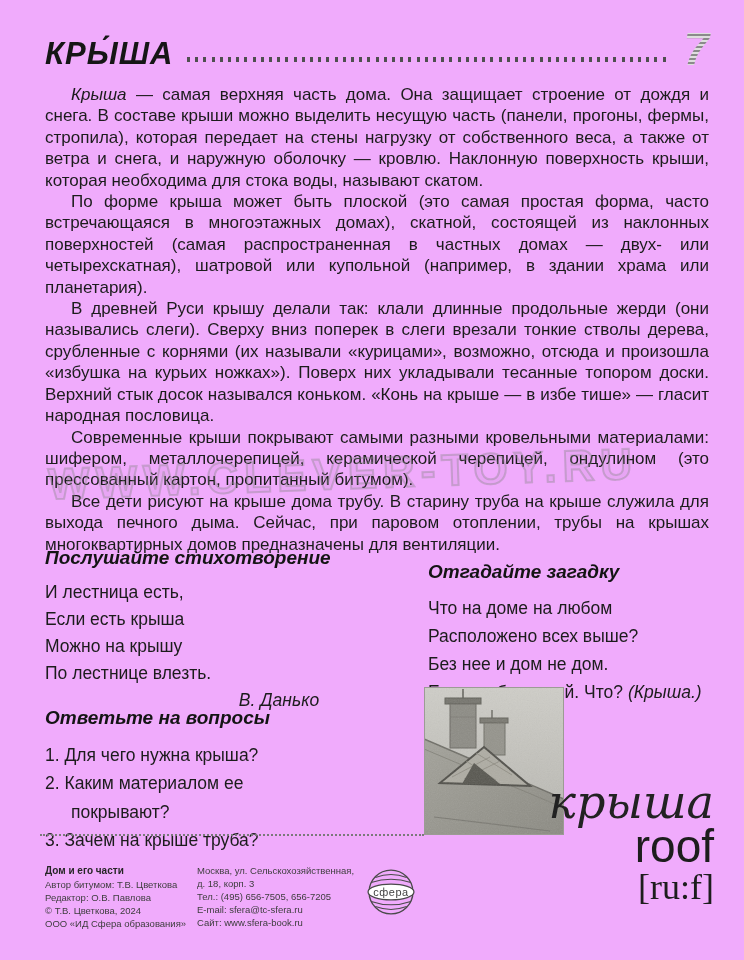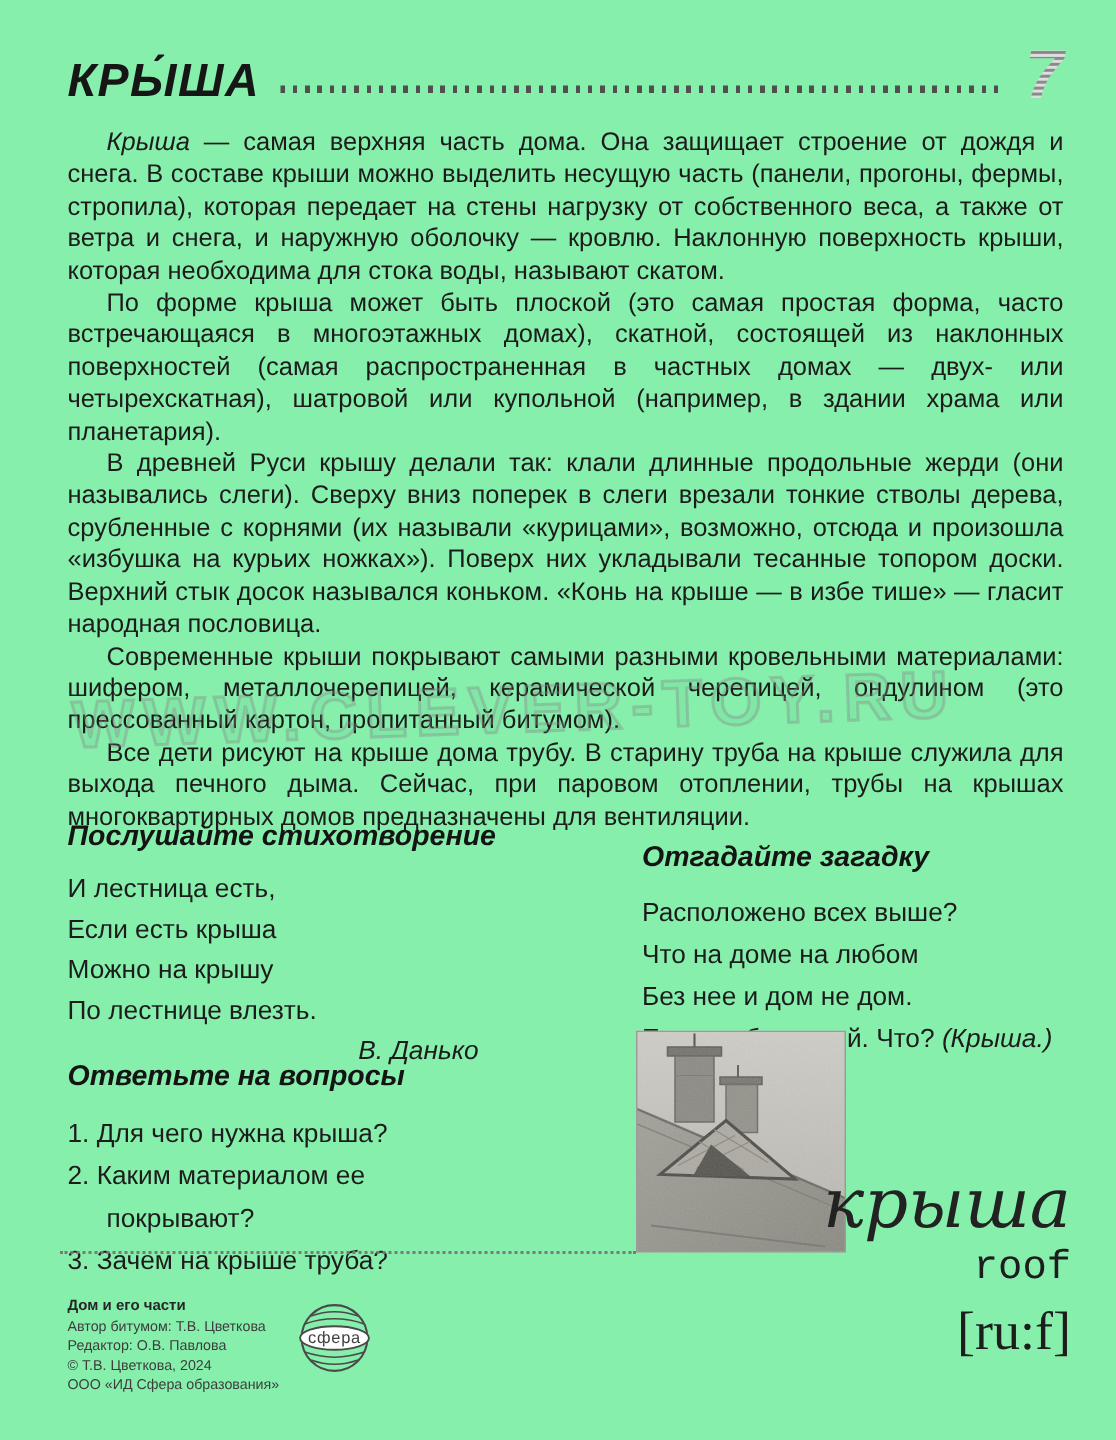--- a/index.html
+++ b/index.html
@@ -1,17 +1,17 @@
 <!DOCTYPE html>
 <html lang="ru"><head>
 <meta charset="utf-8">
 <style>
   html,body{margin:0;padding:0;background:#e8e8e8;}
   .page{
-    position:relative; width:744px; height:960px; background:#86efac;
+    position:relative; width:744px; height:960px; background:#f0abfc;
     font-family:"Liberation Sans",sans-serif; color:#1c1c1c; overflow:hidden;
     margin:0 auto;
   }
 
   
   .header{position:absolute; left:45px; right:32px; top:30px; display:flex; align-items:flex-end;}
   .title{font-size:31px; font-weight:bold; font-style:italic; letter-spacing:1px; line-height:1; margin:0; color:#161616;}
   .leader{flex:1; height:5px; margin:0 10px 7px 14px;
     background:repeating-linear-gradient(90deg,#4f4f4f 0 3px, transparent 3px 8.2px);}
   .page-num{
@@ -44,21 +44,21 @@
   .questions{position:absolute; left:45px; top:704px; width:262px; font-size:17.5px; line-height:28.5px;}
   .questions .q{padding-left:26px; text-indent:-26px;}
 
   
   .photo{position:absolute; left:424px; top:687px; width:140px; height:148px; margin:0;}
   .photo svg{display:block; width:100%; height:100%;}
 
   
   .vocab{position:absolute; right:30px; top:778px; text-align:right; z-index:1;}
   .vocab-ru{font-family:"DejaVu Serif",serif; font-style:italic; font-size:46px; line-height:48px; color:#222;}
-  .vocab-en{font-family:Liberation Mono, monospace; font-size:27px; line-height:40px; color:#1d1d1d;}
+  .vocab-en{font-family:Liberation Sans, sans-serif; font-size:46px; line-height:40px; color:#1d1d1d;}
   .vocab-tr{font-family:"Liberation Serif",serif; font-size:36px; line-height:42px; color:#1d1d1d;}
 
   
   .footer-sep{position:absolute; left:40px; top:834px; width:384px; border-top:2px dotted #7a7a7a; height:0;}
   .footer{position:absolute; left:45px; top:864px; display:flex; align-items:flex-start;
     font-size:9.5px; line-height:13px; color:#3d3d3d;}
   .footer .col1{width:152px;}
   .footer .col2{width:168px;}
   .footer .line{white-space:nowrap;}
   .footer-title{font-weight:bold; font-size:10px; color:#262626; margin-bottom:1px; white-space:nowrap;}
@@ -89,22 +89,22 @@
     <h2 class="section-heading">Послушайте стихотворение</h2>
     <div>И лестница есть,</div>
     <div>Если есть крыша</div>
     <div>Можно на крышу</div>
     <div>По лестнице влезть.</div>
     <div class="poem-author">В. Данько</div>
   </section>
 
   <section class="riddle">
     <h2 class="section-heading">Отгадайте загадку</h2>
+    <div>Что на доме на любом</div>
     <div>Расположено всех выше?</div>
-    <div>Что на доме на любом</div>
     <div>Без нее и дом не дом.</div>
     <div><span>Есть труба на ней. Что?</span> <span class="riddle-answer">(Крыша.)</span></div>
   </section>
 
   <section class="questions">
     <h2 class="section-heading">Ответьте на вопросы</h2>
     <div class="q">1. Для чего нужна крыша?</div>
     <div class="q">2. Каким материалом ее покрывают?</div>
     <div class="q">3. Зачем на крыше труба?</div>
   </section>
@@ -159,20 +159,27 @@
 
   <div class="footer-sep"></div>
   <footer class="footer">
     <div class="col1">
       <div class="footer-title">Дом и его части</div>
       <div class="line">Автор битумом: Т.В. Цветкова</div>
       <div class="line">Редактор: О.В. Павлова</div>
       <div class="line">© Т.В. Цветкова, 2024</div>
       <div class="line">ООО «ИД Сфера образования»</div>
     </div>
+    <div class="col2">
+      <div class="line">Москва, ул. Сельскохозяйственная,</div>
+      <div class="line">д. 18, корп. 3</div>
+      <div class="line">Тел.: (495) 656-7505, 656-7205</div>
+      <div class="line">E-mail: sfera@tc-sfera.ru</div>
+      <div class="line">Сайт: www.sfera-book.ru</div>
+    </div>
     <svg class="logo" viewBox="0 0 46 46" xmlns="http://www.w3.org/2000/svg">
       <circle cx="23" cy="23" r="21" fill="none" stroke="#4a4a4a" stroke-width="1.3"></circle>
       <path d="M8 9 Q23 3.5 38 9" fill="none" stroke="#4a4a4a" stroke-width="1"></path>
       <path d="M4 14 Q23 7.5 42 14" fill="none" stroke="#4a4a4a" stroke-width="1"></path>
       <path d="M8 37 Q23 42.5 38 37" fill="none" stroke="#4a4a4a" stroke-width="1"></path>
       <path d="M4 32 Q23 38.5 42 32" fill="none" stroke="#4a4a4a" stroke-width="1"></path>
       <ellipse cx="23" cy="23" rx="22" ry="7.5" fill="#ffffff" stroke="#4a4a4a" stroke-width="1.2"></ellipse>
       <text x="23" y="26.5" text-anchor="middle" font-family="Liberation Sans, sans-serif" font-size="10.5" letter-spacing="0.5" fill="#3f3f3f">сфера</text>
     </svg>
   </footer>

